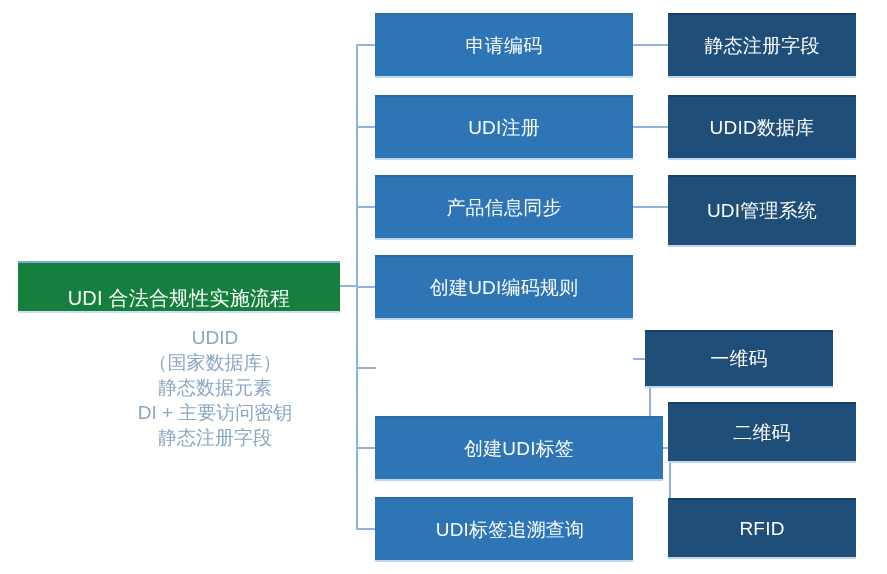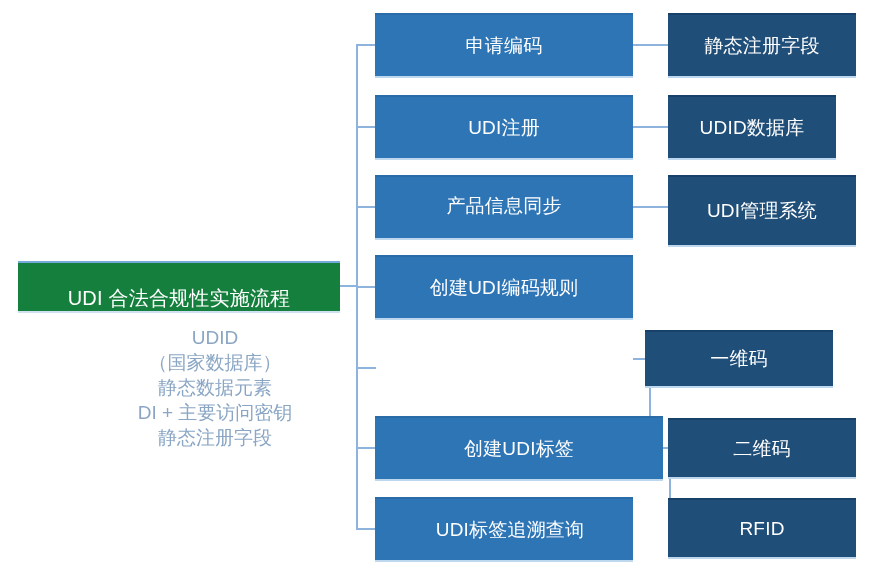--- a/index.html
+++ b/index.html
@@ -100,45 +100,45 @@
 静态数据元素
 DI + 主要访问密钥
 静态注册字段</div>
 
   <div class="box primary" style="left:375px; top:13px; width:258px; height:63px;">
     <span>申请编码</span>
   </div>
   <div class="box primary" style="left:375px; top:95px; width:258px; height:63px;">
     <span>UDI注册</span>
   </div>
-  <div class="box primary" style="left:375px; top:175px; width:258px; height:63px;font-family:Liberation Mono, monospace;">
+  <div class="box primary" style="left:375px; top:175px; width:258px; height:63px;">
     <span>产品信息同步</span>
   </div>
   <div class="box primary" style="left:375px; top:255px; width:258px; height:63px;">
     <span>创建UDI编码规则</span>
   </div>
   <div class="box primary" style="left:375px; top:416px; width:288px; height:63px;">
     <span>创建UDI标签</span>
   </div>
   <div class="box primary" style="left:375px; top:497px; width:258px; height:63px;padding-left:12px;">
     <span>UDI标签追溯查询</span>
   </div>
 
   <div class="box secondary" style="left:668px; top:13px; width:188px; height:63px;">
     <span>静态注册字段</span>
   </div>
-  <div class="box secondary" style="left:668px; top:95px; width:168px; height:63px;">
+  <div class="box secondary" style="left:668px; top:95px; width:188px; height:63px;">
     <span>UDID数据库</span>
   </div>
   <div class="box secondary" style="left:668px; top:175px; width:188px; height:70px;">
     <span>UDI管理系统</span>
   </div>
   <div class="box secondary" style="left:645px; top:330px; width:188px; height:56px;">
     <span>一维码</span>
   </div>
-  <div class="box secondary" style="left:668px; top:418px; width:188px; height:59px;">
+  <div class="box secondary" style="left:668px; top:402px; width:188px; height:59px;">
     <span>二维码</span>
   </div>
   <div class="box secondary" style="left:668px; top:498px; width:188px; height:59px;">
     <span>RFID</span>
   </div>
 
 </div>
 
 </body></html>

